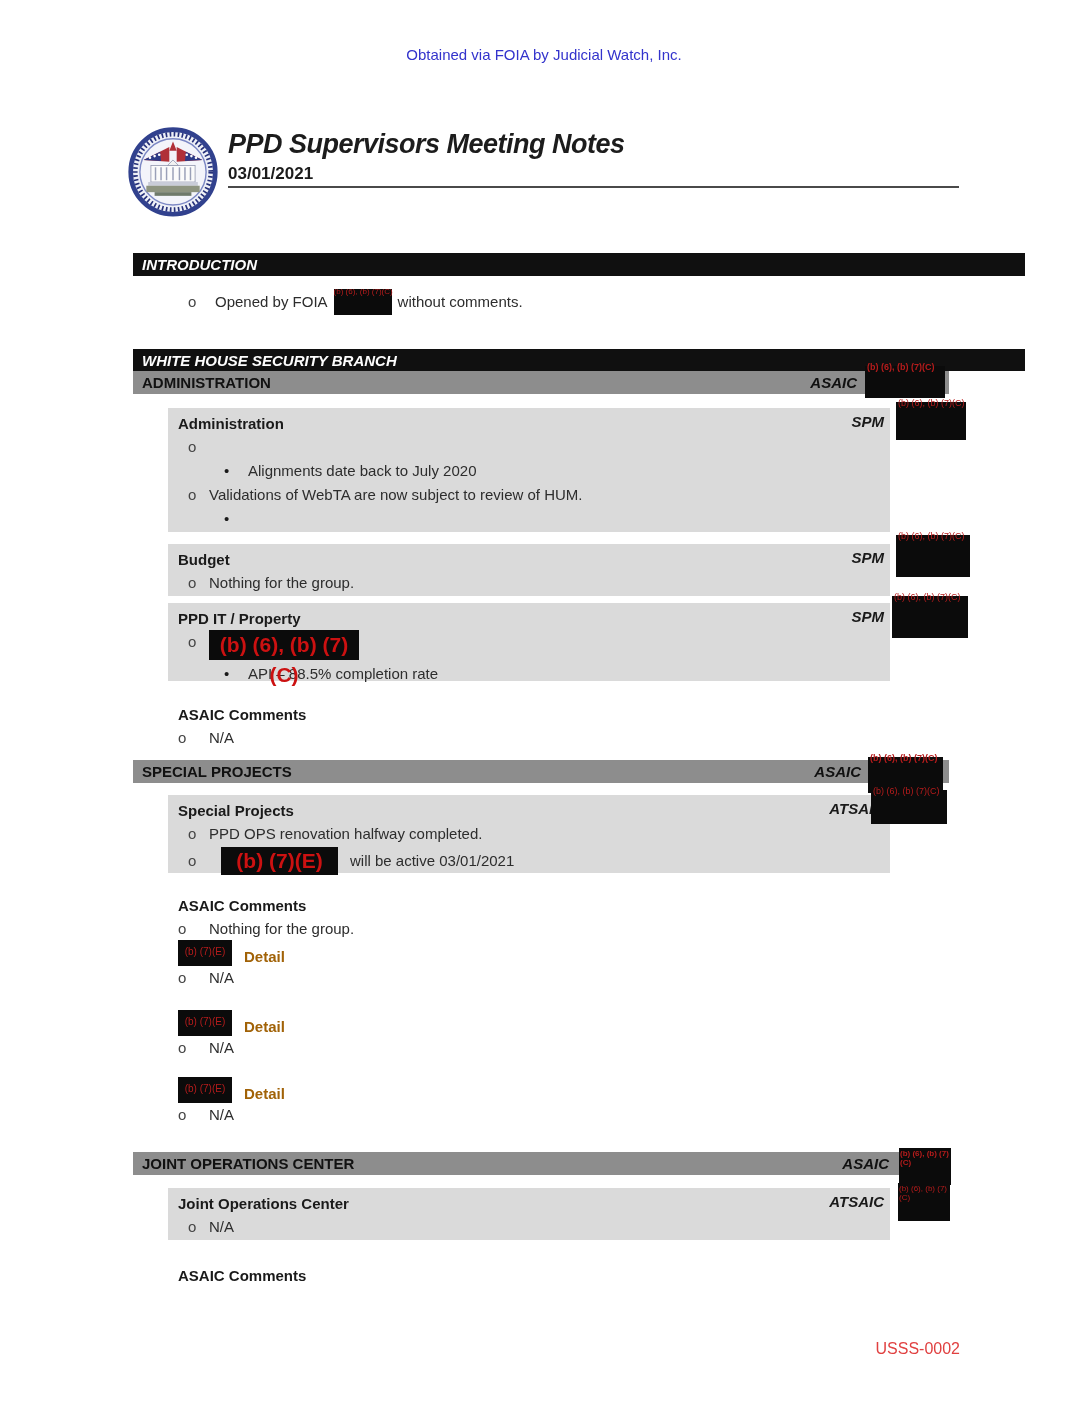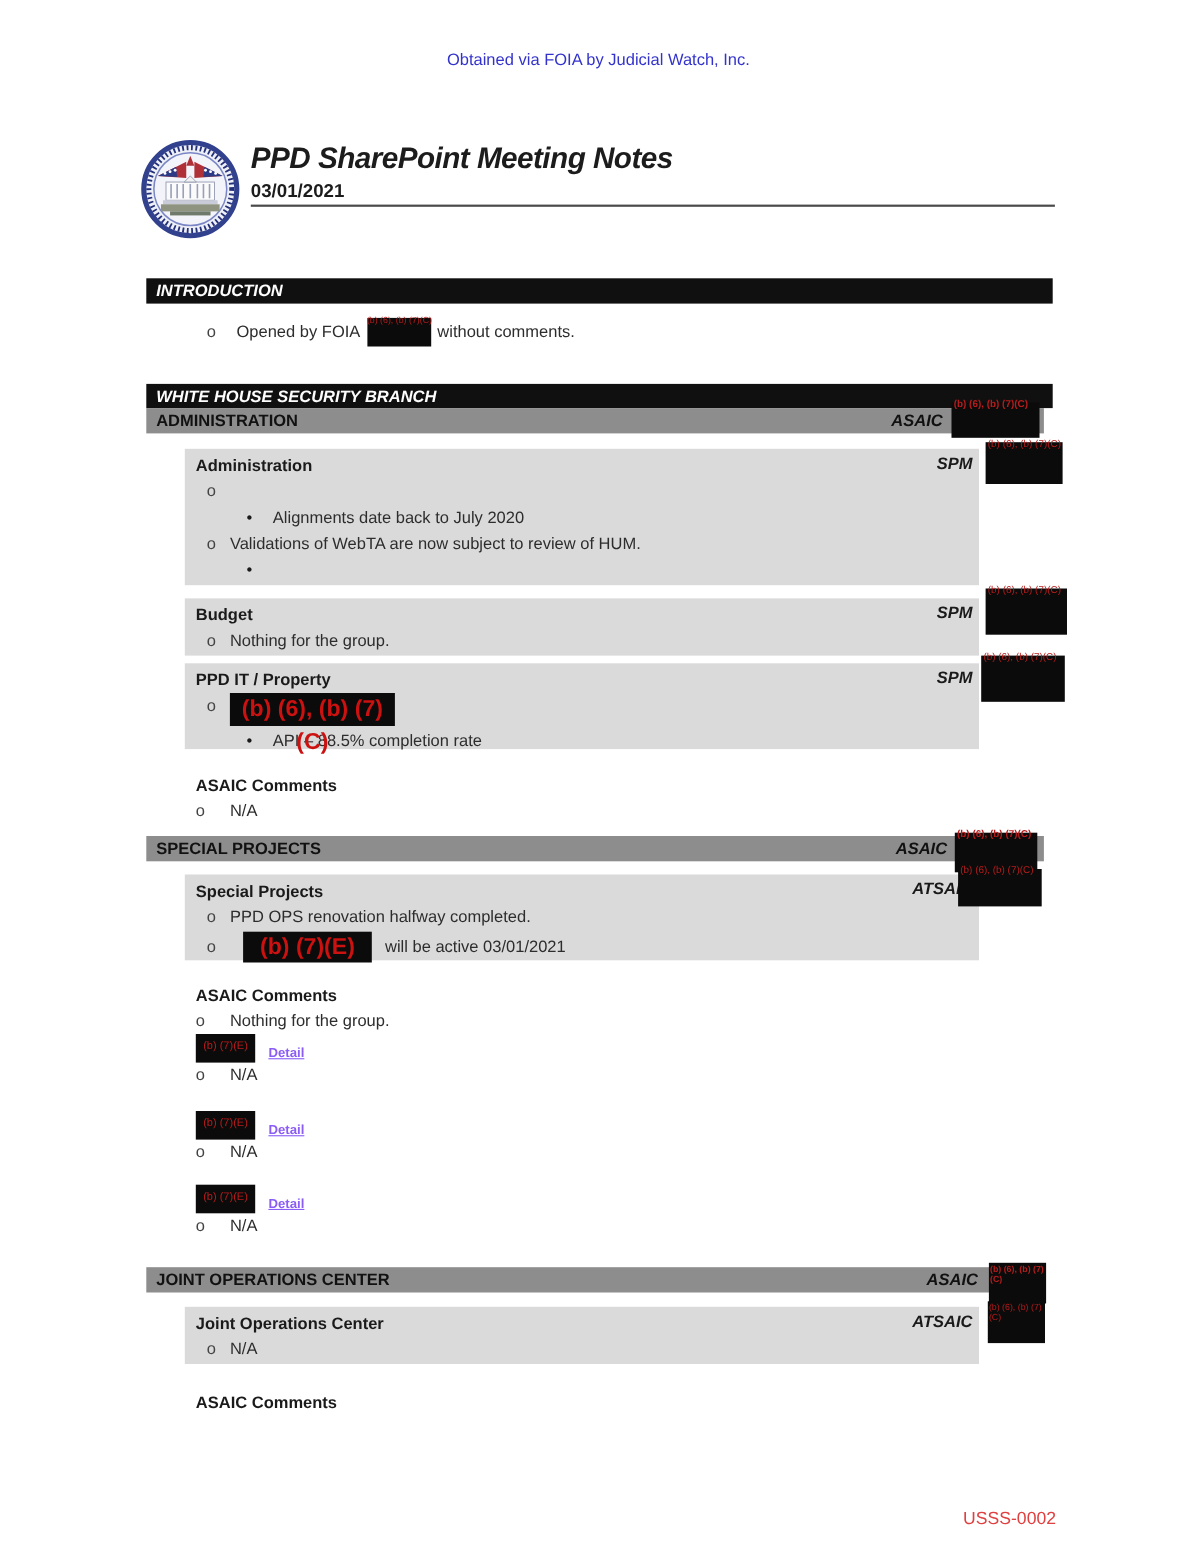--- a/index.html
+++ b/index.html
@@ -12,21 +12,21 @@
           color:#3333cc; font-size:15px; }
 
   
   .seal-wrap { position:absolute; left:127px; top:123px; width:92px; height:96px; }
   .hdr-text { position:absolute; left:228px; top:129px; width:731px; }
   .doc-title { font-size:27px; font-weight:bold; font-style:italic; color:#1c1c1c; letter-spacing:-0.5px; }
   .doc-date  { font-size:17px; font-weight:bold; color:#1c1c1c; margin-top:4px; }
   .hdr-rule  { margin-top:2px; border-bottom:2px solid #4a4a4a; width:731px; }
 
   
-  .banner-black { position:absolute; left:133px; width:824px; height:23px; background:#101010;
+  .banner-black { position:absolute; left:133px; width:892px; height:23px; background:#101010;
                   color:#fdfdfd; font-weight:bold; font-style:italic; font-size:15px;
                   display:flex; align-items:center; padding:0 9px; }
   .banner-gray  { position:absolute; left:133px; width:816px; height:23px; background:#8d8d8d;
                   color:#111; font-weight:bold; font-size:15px;
                   display:flex; align-items:center; padding:0 9px; }
   .banner-role { position:absolute; font-style:italic; font-weight:bold; color:#111; font-size:15px; }
 
   
   .gbox { position:absolute; left:168px; width:722px; background:#dadada; padding:5px 0 7px 10px; }
   .gbox-title { font-size:15px; font-weight:bold; color:#1a1a1a; line-height:22px; }
@@ -50,24 +50,24 @@
                 color:#cc1111; font-size:21px; font-weight:bold; text-align:center; }
   .redact-detail { background:#0b0b0b; width:54px; height:26px; position:relative; flex:none;
                    color:#b71c1c; font-size:10px; text-align:center; line-height:24px; overflow:hidden; }
 
   
   .comments { position:absolute; left:178px; width:600px; }
   .comments .ct { font-size:15px; font-weight:bold; color:#1a1a1a; line-height:22px;margin-top:12px; }
 
   .detail-block { position:absolute; left:178px; width:400px; }
   .detail-head { display:flex; align-items:flex-end; gap:12px; }
-  .detail-head .dl { font-size:12px; font-weight:bold; color:#8b5cf6; line-height:18px;text-decoration:underline; }
+  .detail-head .dl { font-size:15px; font-weight:bold; color:#a16207; line-height:18px; }
 
   .footer-id { position:absolute; left:760px; top:1340px; width:200px; text-align:right;
-               color:#e04040; font-size:16px;margin-top:32px; }
+               color:#e04040; font-size:16px; }
 </style>
 </head>
 <body>
 
 <div class="page">
 
   <div class="foia">Obtained via FOIA by Judicial Watch, Inc.</div>
 
   <div class="seal-wrap">
     <svg width="92" height="96" viewBox="0 0 100 104">
@@ -94,21 +94,21 @@
       <line x1="57" y1="48" x2="57" y2="62" stroke="#9aa0b8" stroke-width="1.6"></line>
       <line x1="63" y1="48" x2="63" y2="62" stroke="#9aa0b8" stroke-width="1.6"></line>
       <line x1="69" y1="48" x2="69" y2="62" stroke="#9aa0b8" stroke-width="1.6"></line>
       <rect x="23" y="64" width="54" height="4" fill="#c9ccd8"></rect>
       <rect x="21" y="68" width="58" height="7" fill="#8e9480"></rect>
       <rect x="30" y="75" width="40" height="4" fill="#6f7a6a"></rect>
     </svg>
   </div>
 
   <div class="hdr-text">
-    <div class="doc-title">PPD SharePoint Meeting Notes</div>
+    <div class="doc-title">PPD Supervisors Meeting Notes</div>
     <div class="doc-date">03/01/2021</div>
     <div class="hdr-rule"></div>
   </div>
 
   <div class="banner-black" style="top:253px;">
     <span>INTRODUCTION</span>
   </div>
   <div class="comments" style="top:289px; width:680px;">
     <div class="li" style="gap:6px;">
       <span class="m">o</span>

